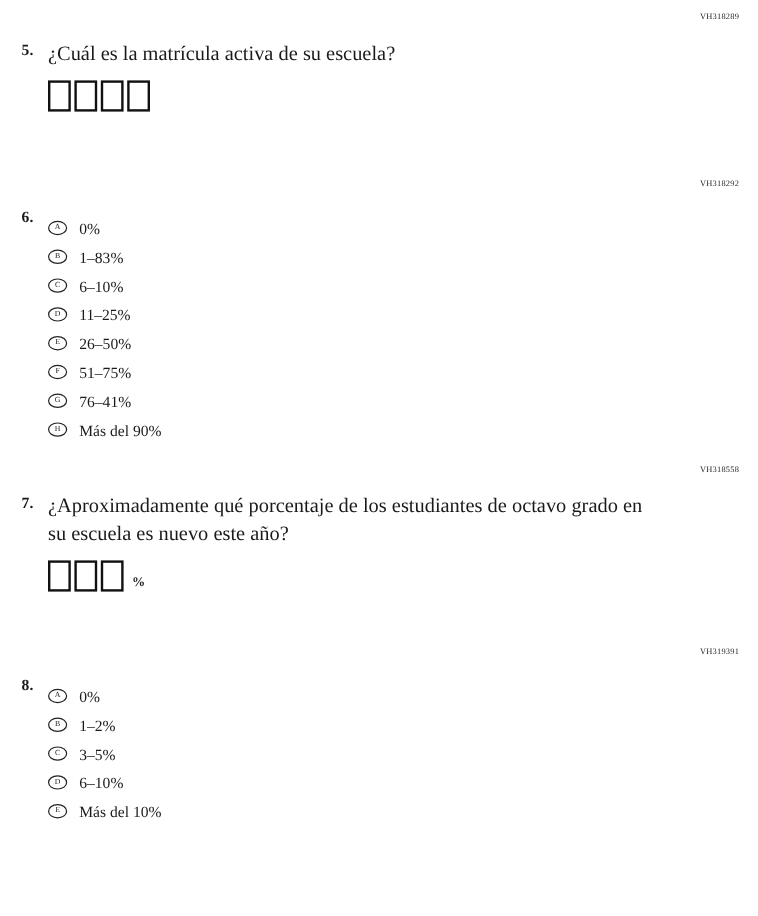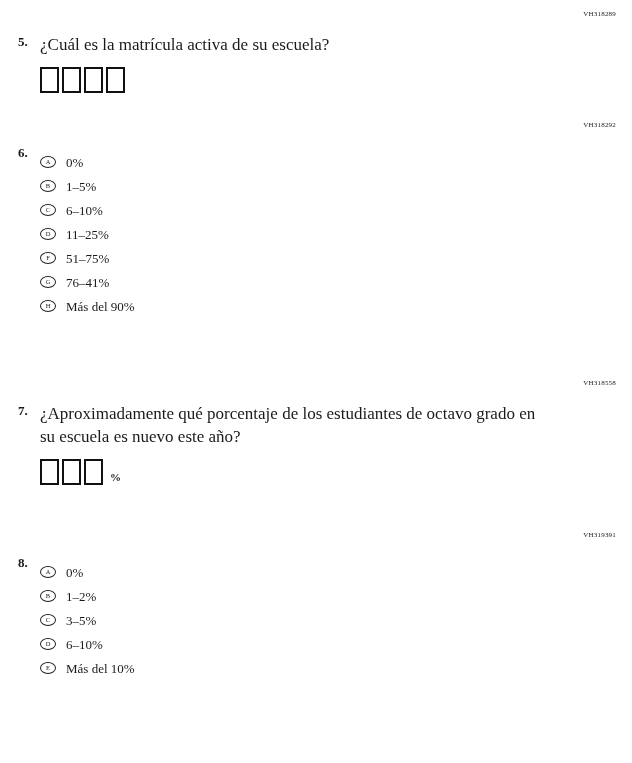--- a/index.html
+++ b/index.html
@@ -91,22 +91,22 @@
     font-size: 6.5px;
     line-height: 1;
     color: #222222;
     background: #ffffff;
   }
   .opt-label {
     font-size: 13px;
     line-height: 1;
     padding-top: 1px;
   }
-  .sec-2 { margin-top: 28px; }
-  .sec-3 { margin-top: 66px; }
+  .sec-2 { margin-top: 56px; }
+  .sec-3 { margin-top: 22px; }
   .sec-4 { margin-top: 46px; }
 </style>
 </head>
 <body>
 
 <div class="sheet">
 
   <section class="q-block sec-1">
     <div class="code">VH318289</div>
     <div class="q-row">
@@ -128,31 +128,35 @@
     <div class="q-row">
       <span class="q-num">6.</span>
       <div class="q-body">
         <div class="options">
           <div class="option">
             <span class="bubble">A</span>
             <span class="opt-label">0%</span>
           </div>
           <div class="option">
             <span class="bubble">B</span>
-            <span class="opt-label">1–5%</span>
+            <span class="opt-label">1–83%</span>
           </div>
           <div class="option">
             <span class="bubble">C</span>
             <span class="opt-label">6–10%</span>
           </div>
           <div class="option">
             <span class="bubble">D</span>
             <span class="opt-label">11–25%</span>
           </div>
           <div class="option">
+            <span class="bubble">E</span>
+            <span class="opt-label">26–50%</span>
+          </div>
+          <div class="option">
             <span class="bubble">F</span>
             <span class="opt-label">51–75%</span>
           </div>
           <div class="option">
             <span class="bubble">G</span>
             <span class="opt-label">76–41%</span>
           </div>
           <div class="option">
             <span class="bubble">H</span>
             <span class="opt-label">Más del 90%</span>

